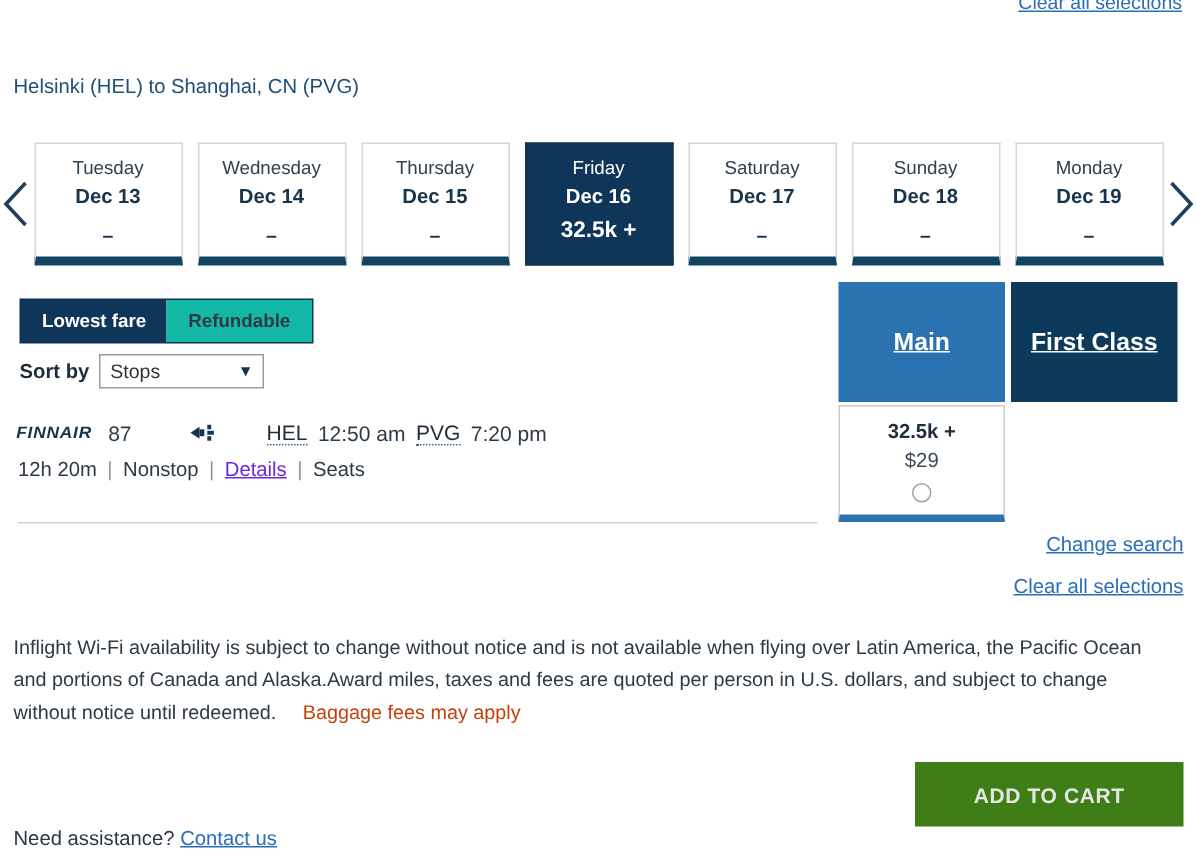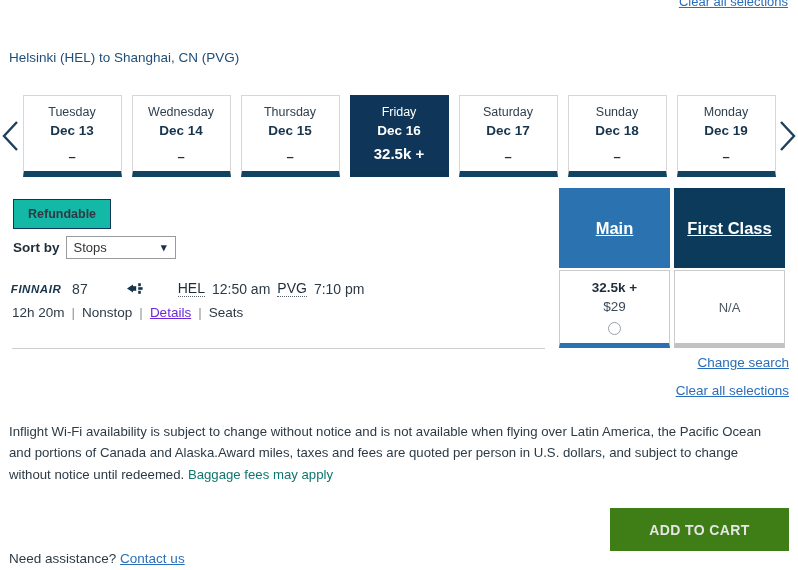--- a/index.html
+++ b/index.html
@@ -180,21 +180,21 @@
   .right-link.change { top: 355px; }
   .right-link.clear  { top: 383px; }
 
   
   .disclaimer {
     position: absolute; left: 9px; top: 421px;
     width: 770px;
     font-size: 13.2px; line-height: 1.62; color: #2d3a45;
   }
   .disclaimer .baggage {
-    color: #0f766e; 
+    color: #c2410c; margin-left: 14px;
   }
 
   
   .add-cart {
     position: absolute; left: 610px; top: 508px;
     width: 179px; height: 43px;
     background: #3f7d16; color: #e5e5e5;
     font-size: 14px; font-weight: bold; letter-spacing: 0.4px;
     display: flex; align-items: center; justify-content: center;
   }
@@ -257,20 +257,21 @@
         </div>
       </div>
     <div class="arrow">
       <svg width="22" height="34" viewBox="0 0 22 34" aria-hidden="true">
         <polyline points="5,3 18,17 5,31" fill="none" stroke="#1f3f5c" stroke-width="2.4"></polyline>
       </svg>
     </div>
   </div>
 
   <div class="tabs" id="tabs-container">
+      <div class="tab active">Lowest fare</div>
       <div class="tab">Refundable</div>
     </div>
 
   <div class="sort-wrap">
     <span class="sort-label">Sort by</span>
     <div class="sort-select">
       <span>Stops</span>
       <span class="chev">▾</span>
     </div>
   </div>
@@ -280,43 +281,40 @@
     <span>Main</span>
   </div>
   <div class="fare-head first">
     <span>First Class</span>
   </div>
 
   <div class="fare-cell main">
     <div class="miles">32.5k +</div>
     <div class="cash">$29</div>
     <div class="radio"></div>
-  </div>
-  <div class="fare-cell first">
-    <div class="na">N/A</div>
   </div>
 
   <div class="flight-row">
     <div class="flight-line1">
       <span class="finnair-logo">FINNAIR</span>
       <span class="fl-num">87</span>
       <span class="wifi-icon">
         <svg width="22" height="13" viewBox="0 0 22 13" aria-hidden="true">
           <path d="M1 6.5 L7 2.5 L7 10.5 Z" fill="#17344d"></path>
           <rect x="7" y="4.2" width="3.2" height="4.6" fill="#17344d"></rect>
           <rect x="12.2" y="1.2" width="2.6" height="3.0" fill="#17344d"></rect>
           <rect x="12.2" y="8.8" width="2.6" height="3.0" fill="#17344d"></rect>
           <rect x="12.2" y="5.2" width="4.4" height="2.6" fill="#17344d"></rect>
         </svg>
       </span>
       <span class="seg">
         <span class="apt">HEL</span>
         <span class="tm">12:50 am</span>
         <span class="apt">PVG</span>
-        <span class="tm">7:10 pm</span>
+        <span class="tm">7:20 pm</span>
       </span>
     </div>
     <div class="flight-line2">
       <span>12h 20m</span>
       <span class="sep">|</span>
       <span>Nonstop</span>
       <span class="sep">|</span>
       <a>Details</a>
       <span class="sep">|</span>
       <span class="seats">Seats</span>

